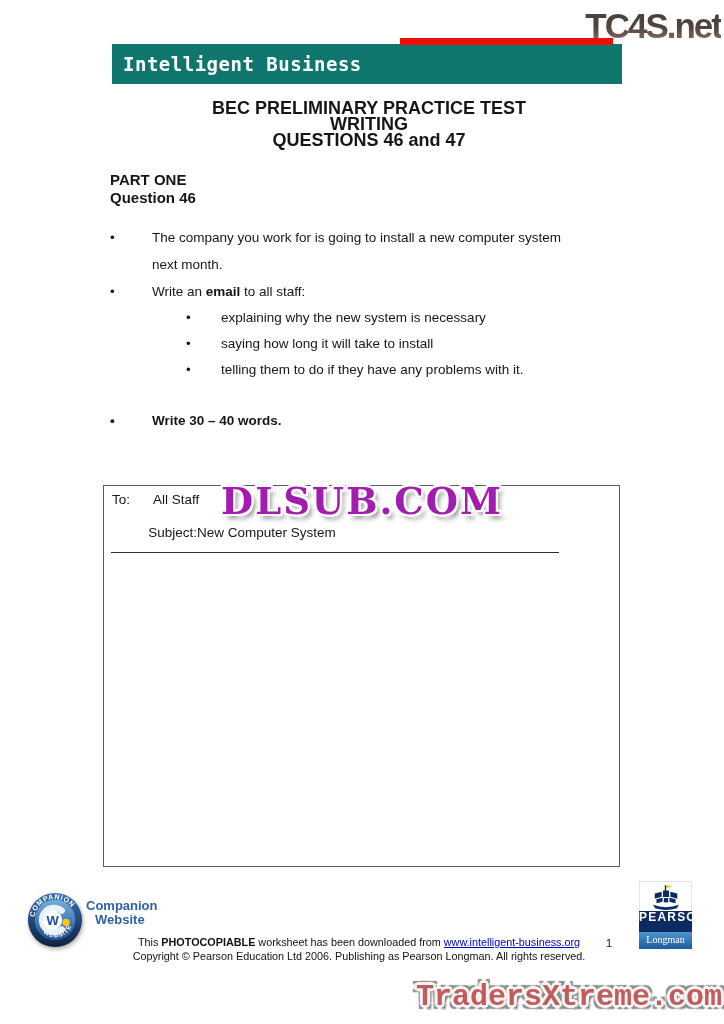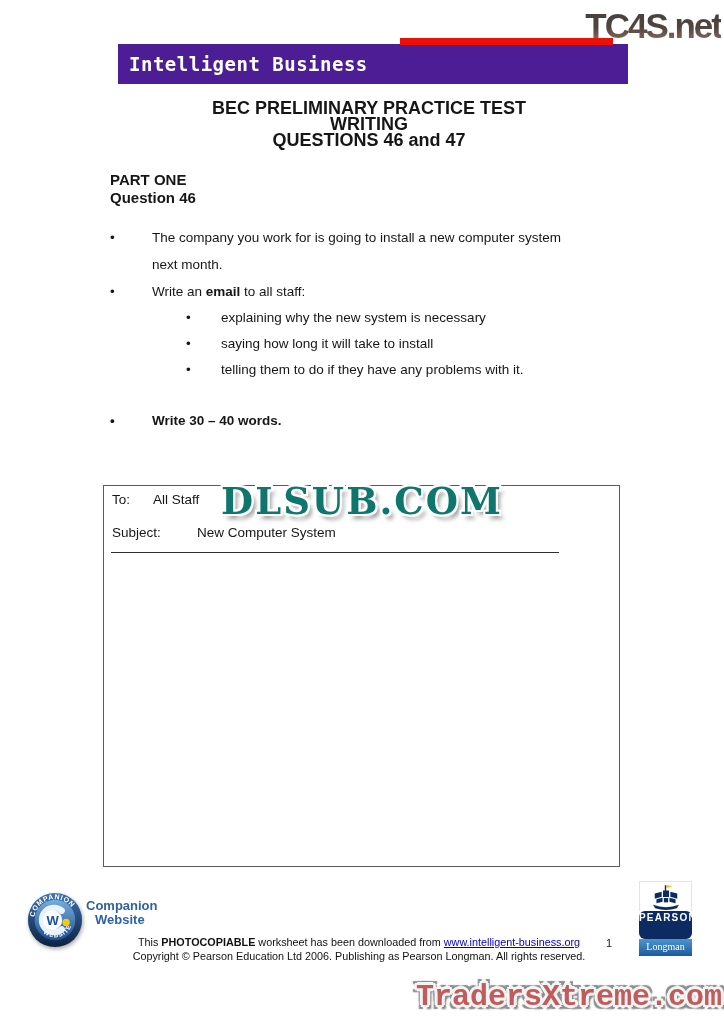--- a/index.html
+++ b/index.html
@@ -18,21 +18,21 @@
     color:#55463f; transform:scaleY(1.02); transform-origin:top right;
   }
   @supports (-webkit-background-clip: text) {
     .tc4s {
       background:linear-gradient(180deg,#45413e 12%,#51443e 55%,#a1786a 92%);
       -webkit-background-clip:text; background-clip:text; color:transparent;
     }
   }
 
   
-  .banner { position:absolute; left:118px; top:44px; width:510px; height:40px; background:#4c1d95; z-index:1; }
+  .banner { position:absolute; left:112px; top:44px; width:510px; height:40px; background:#0f766e; z-index:1; }
   .banner-text {
     display:block; font-family:"DejaVu Sans Mono", monospace; font-weight:bold;
     font-size:19px; letter-spacing:0.5px; color:#ffffff; line-height:41px; padding-left:11px;
   }
 
   
   .headings { position:absolute; left:114px; top:100px; width:510px; text-align:center;
               font-weight:bold; font-size:18px; line-height:16px; }
 
   
@@ -45,28 +45,28 @@
   .sub-row { display:flex; line-height:26px; margin-left:76px; }
   .sub-row > .marker { flex:0 0 35px; width:35px; }
   .bold-row { margin-top:24px; font-weight:bold; }
 
   
   .email-box { position:absolute; left:103px; top:485px; width:515px; height:380px;
                border:1.5px solid #5a5a5a; background:#ffffff; }
   .email-box .to-row { position:absolute; left:8px; top:6px; font-size:13.5px; }
   .email-box .to-row .flabel { display:inline-block; width:41px; }
   .email-box .subject-row { position:absolute; left:8px; top:39px; font-size:13.5px; }
-  .email-box .subject-row .flabel { display:inline-block; width:85px; }
+  .email-box .subject-row .flabel { display:inline-block; width:85px;text-align:right; }
   .email-box .write-line { position:absolute; left:7px; top:66px; width:448px; border-bottom:1.4px solid #2e2e2e; }
 
   
   .dlsub {
     position:absolute; left:214px; top:479px; width:296px; text-align:center; z-index:6;
     font-family:"DejaVu Serif", serif; font-weight:bold; font-size:37px; letter-spacing:2px;
-    color:#0f766e;
+    color:#a21caf;
     text-shadow:
       -2px -2px 0 #fff, 2px -2px 0 #fff, -2px 2px 0 #fff, 2px 2px 0 #fff,
       0 -2px 0 #fff, 0 2px 0 #fff, -2px 0 0 #fff, 2px 0 0 #fff,
       4px 5px 4px rgba(80,80,80,0.55);
   }
 
   
   .footer-text { position:absolute; left:103px; top:936px; width:512px; text-align:center;
                  font-size:10.8px; line-height:13.5px; color:#111; }
   .footer-link { color:#0000cc; text-decoration:underline; }
@@ -75,22 +75,22 @@
   
   .companion { position:absolute; left:26px; top:890px; display:flex; z-index:2; }
   .companion-badge { filter:drop-shadow(1px 2px 2px rgba(0,0,0,0.35)); }
   .companion-label { margin:9px 0 0 2px; color:#2e62a8; font-weight:bold; font-size:13px; line-height:14px; }
   .companion-label .line2 { margin-left:9px; }
 
   
   .pearson { position:absolute; left:639px; top:881px; width:53px; z-index:2; }
   .pearson-top { height:30px; background:#fff; border:1px solid #e3e3e3; border-bottom:none;
                  display:flex; align-items:center; justify-content:center; box-sizing:border-box; }
-  .pearson-band { height:28px; background:#0d2b63; color:#fff; font-size:10px; font-weight:bold;
-                  letter-spacing:1.2px; text-align:center; line-height:13px;border-radius:6px; }
+  .pearson-band { height:21px; background:#0d2b63; color:#fff; font-size:12px; font-weight:bold;
+                  letter-spacing:1.2px; text-align:center; line-height:13px; }
   .longman-band { height:17px; background:linear-gradient(180deg,#4e94cc,#1c5c9e); color:#fff;
                   font-family:"Liberation Serif", serif; font-size:10px; text-align:center; line-height:16px; }
 
   
   .traders {
     position:absolute; right:2px; top:980px; z-index:6;
     font-family:Liberation Mono, monospace; font-weight:bold; font-size:30px; color:#c25b5b;
     text-shadow:
       -2px -2px 0 #f4f4f4, 2px -2px 0 #f4f4f4, -2px 2px 0 #f4f4f4, 2px 2px 0 #f4f4f4,
       0 3px 0 #f4f4f4, 0 -3px 0 #f4f4f4, 3px 0 0 #f4f4f4, -3px 0 0 #f4f4f4,

